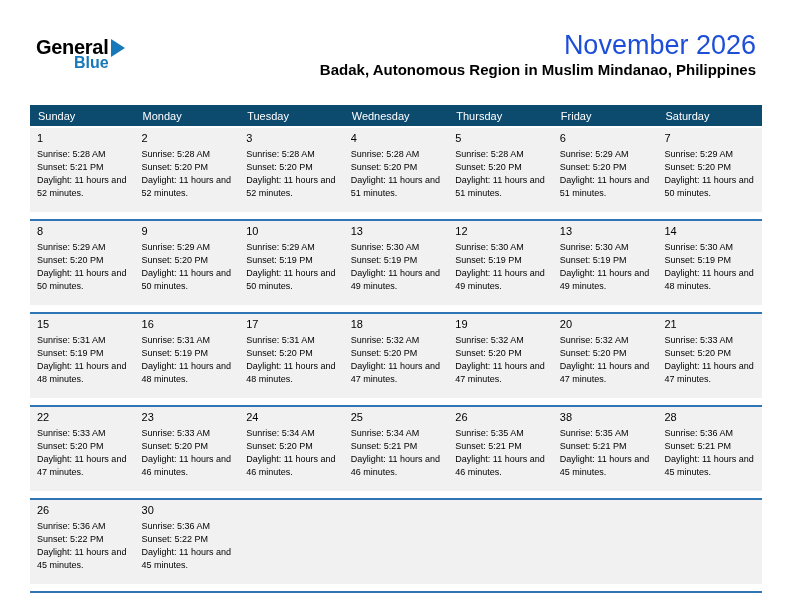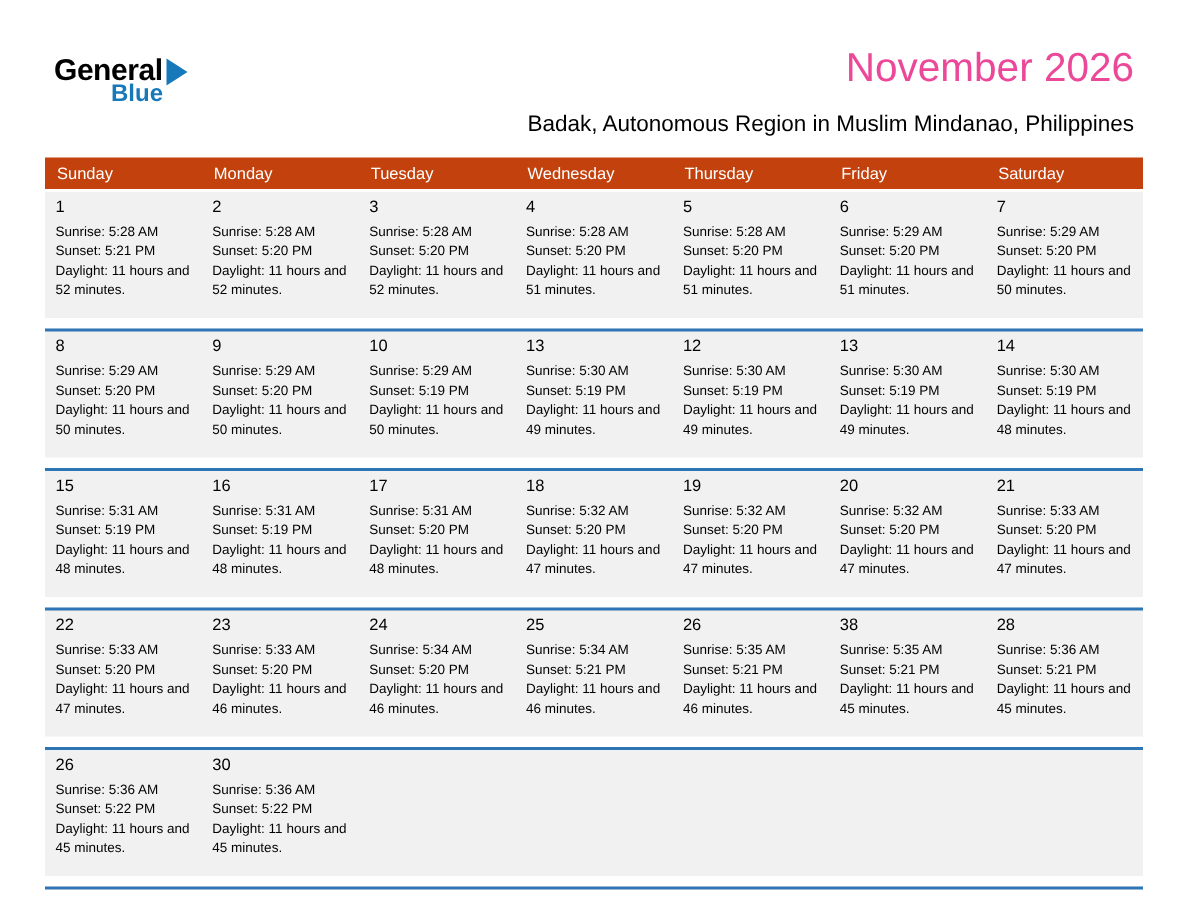--- a/index.html
+++ b/index.html
@@ -16,28 +16,28 @@
   .logo { position: absolute; left: 36px; top: 36px; }
   .logo-line1 { display: flex; align-items: center; font-size: 20px; font-weight: 700; color: #000; letter-spacing: -0.3px; }
   .logo-flag {
     width: 0; height: 0;
     border-top: 9px solid transparent;
     border-bottom: 9px solid transparent;
     border-left: 14px solid #1779BA;
     margin-left: 3px;
   }
   .logo-line2 { font-size: 16px; font-weight: 700; color: #1779BA; margin-left: 38px; margin-top: -5px; }
-  .title { position: absolute; right: 36px; top: 30px; font-size: 27px; color: #ec4899; }
-  .subtitle { position: absolute; right: 36px; top: 74px; font-size: 15px; color: #000; }
+  .title { position: absolute; right: 36px; top: 30px; font-size: 27px; color: #1d4ed8; }
+  .subtitle { position: absolute; right: 36px; top: 61px; font-size: 15px; color: #000; font-weight: bold; }
 
   
   .calendar { margin: 0 30px; }
   .weekday-header {
     display: grid; grid-template-columns: repeat(7, 1fr);
-    background: #c2410c; height: 21px; align-items: center;
+    background: #0c4a6e; height: 21px; align-items: center;
   }
   .weekday-cell { color: #fff; font-size: 11px; padding-left: 8px; }
 
   .week-row {
     display: grid; grid-template-columns: repeat(7, 1fr);
     background: #F1F1F1;
     min-height: 84px;
     border-top: 2px solid #2E75B6;
     margin-top: 7px;
   }

